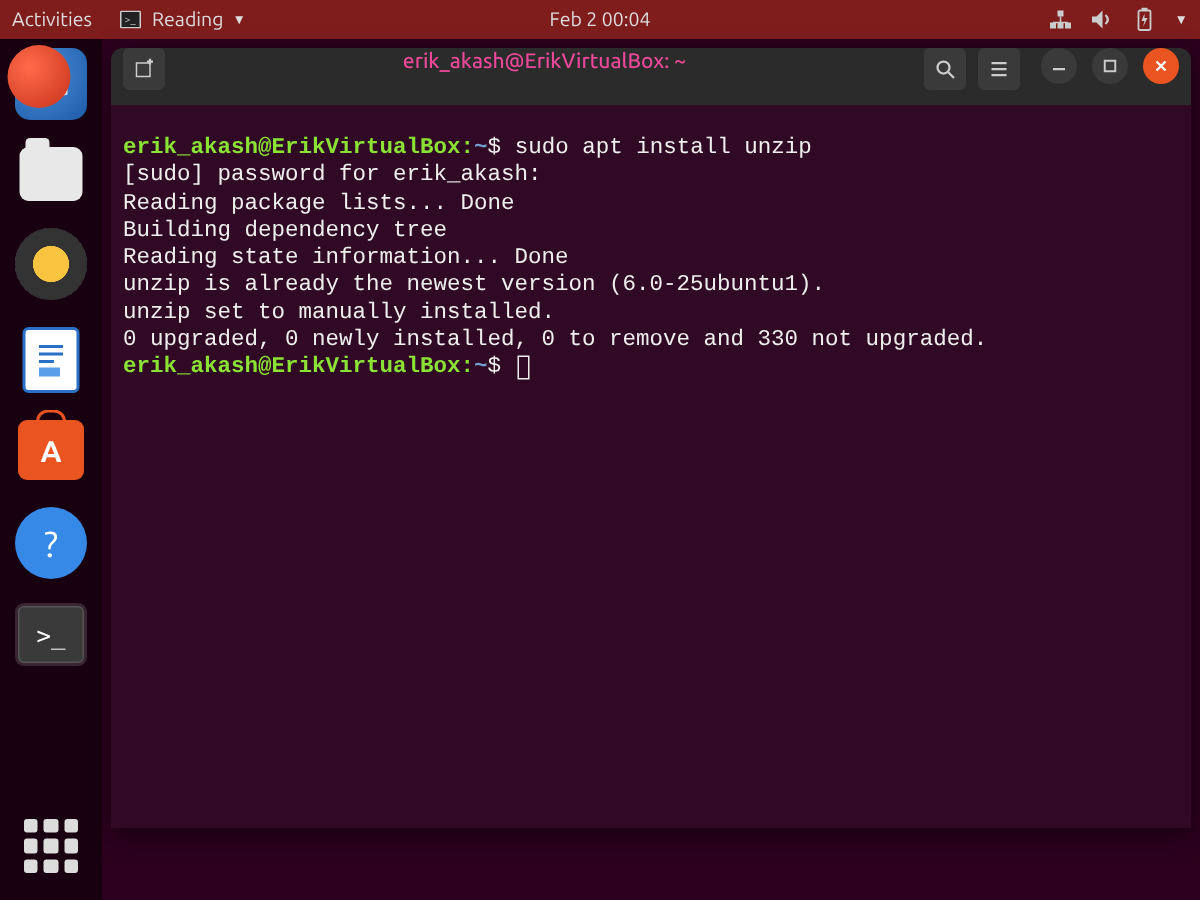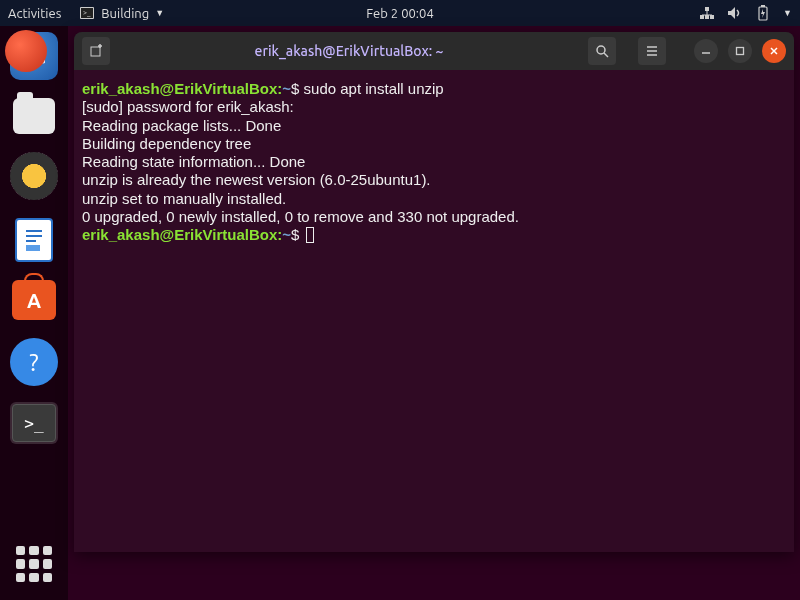--- a/index.html
+++ b/index.html
@@ -5,21 +5,21 @@
 * { margin: 0; padding: 0; box-sizing: border-box; }
 body {
   width: 800px; height: 600px;
   background: #2c001e;
   font-family: Ubuntu, sans-serif;
   overflow: hidden;
   position: relative;
 }
 .topbar {
   height: 26px;
-  background: #0f172a;
+  background: #7f1d1d;
   color: #ddd;
   display: flex;
   align-items: center;
   font-size: 13px;
   padding: 0 8px;
   position: relative;
 }
 .topbar-left { display: flex; gap: 18px; align-items: center; }
 .topbar-center { position: absolute; left: 50%; transform: translateX(-50%); text-align: right; }
 .topbar-right { margin-left: auto; display: flex; gap: 12px; align-items: center; }
@@ -82,44 +82,44 @@
   border-radius: 8px 8px 0 0;
   display: flex;
   flex-direction: column;
   box-shadow: 0 4px 16px rgba(0,0,0,0.5);
 }
 .titlebar {
   height: 38px;
   background: #2b2b2b;
   border-radius: 8px 8px 0 0;
   display: flex;
-  align-items: center;
+  align-items: flex-start;
   padding: 0 8px;
-  gap: 22px;
-  color: #c4b5fd;
+  gap: 8px;
+  color: #ec4899;
   font-size: 14px;
 }
 .tb-btn {
   width: 28px; height: 28px;
   border-radius: 4px;
   background: #3a3a3a;
   display: flex;
   align-items: center;
   justify-content: center;
   color: #ccc;
   font-size: 14px;
 }
 .tb-btn.round { border-radius: 50%; width: 24px; height: 24px; }
 .tb-btn.close { background: #e95420; color: #fff; }
 .tb-title { flex: 1; text-align: center; font-weight: 500; }
 .tb-controls { display: flex; gap: 10px; align-items: center; margin-left: 6px; }
 .terminal-body {
   flex: 1;
-  padding: 10px 8px;
-  font-family: Liberation Sans, sans-serif;
+  padding: 20px 8px;
+  font-family: Liberation Mono, monospace;
   font-size: 15px;
   line-height: 1.22;
   color: #eee;
   white-space: pre-wrap;
   overflow: hidden;
 }
 .prompt-user { color: #8ae234; font-weight: bold; }
 .prompt-path { color: #729fcf; font-weight: bold; }
 .prompt-cmd { color: #eee; }
 .cursor {
@@ -138,21 +138,21 @@
   <div class="topbar-left">
     <span>Activities</span>
     <span class="app-indicator">
       <span class="sys-icon">
         <svg width="14" height="12" viewBox="0 0 14 12">
             <rect x="0" y="0" width="14" height="12" rx="1" fill="#ccc"></rect>
             <rect x="1" y="1" width="12" height="10" fill="#222"></rect>
             <text x="3" y="8" font-size="7" fill="#ccc">&gt;_</text>
           </svg>
       </span>
-      <span>Building</span>
+      <span>Reading</span>
       <span class="tri-down">▼</span>
     </span>
   </div>
   <div class="topbar-center">Feb 2  00:04</div>
   <div class="topbar-right">
     <span class="sys-icon">
       <svg width="16" height="14" viewBox="0 0 16 14">
           <rect x="1" y="9" width="4" height="4" fill="#ccc"></rect>
           <rect x="6" y="9" width="4" height="4" fill="#ccc"></rect>
           <rect x="11" y="9" width="4" height="4" fill="#ccc"></rect>

